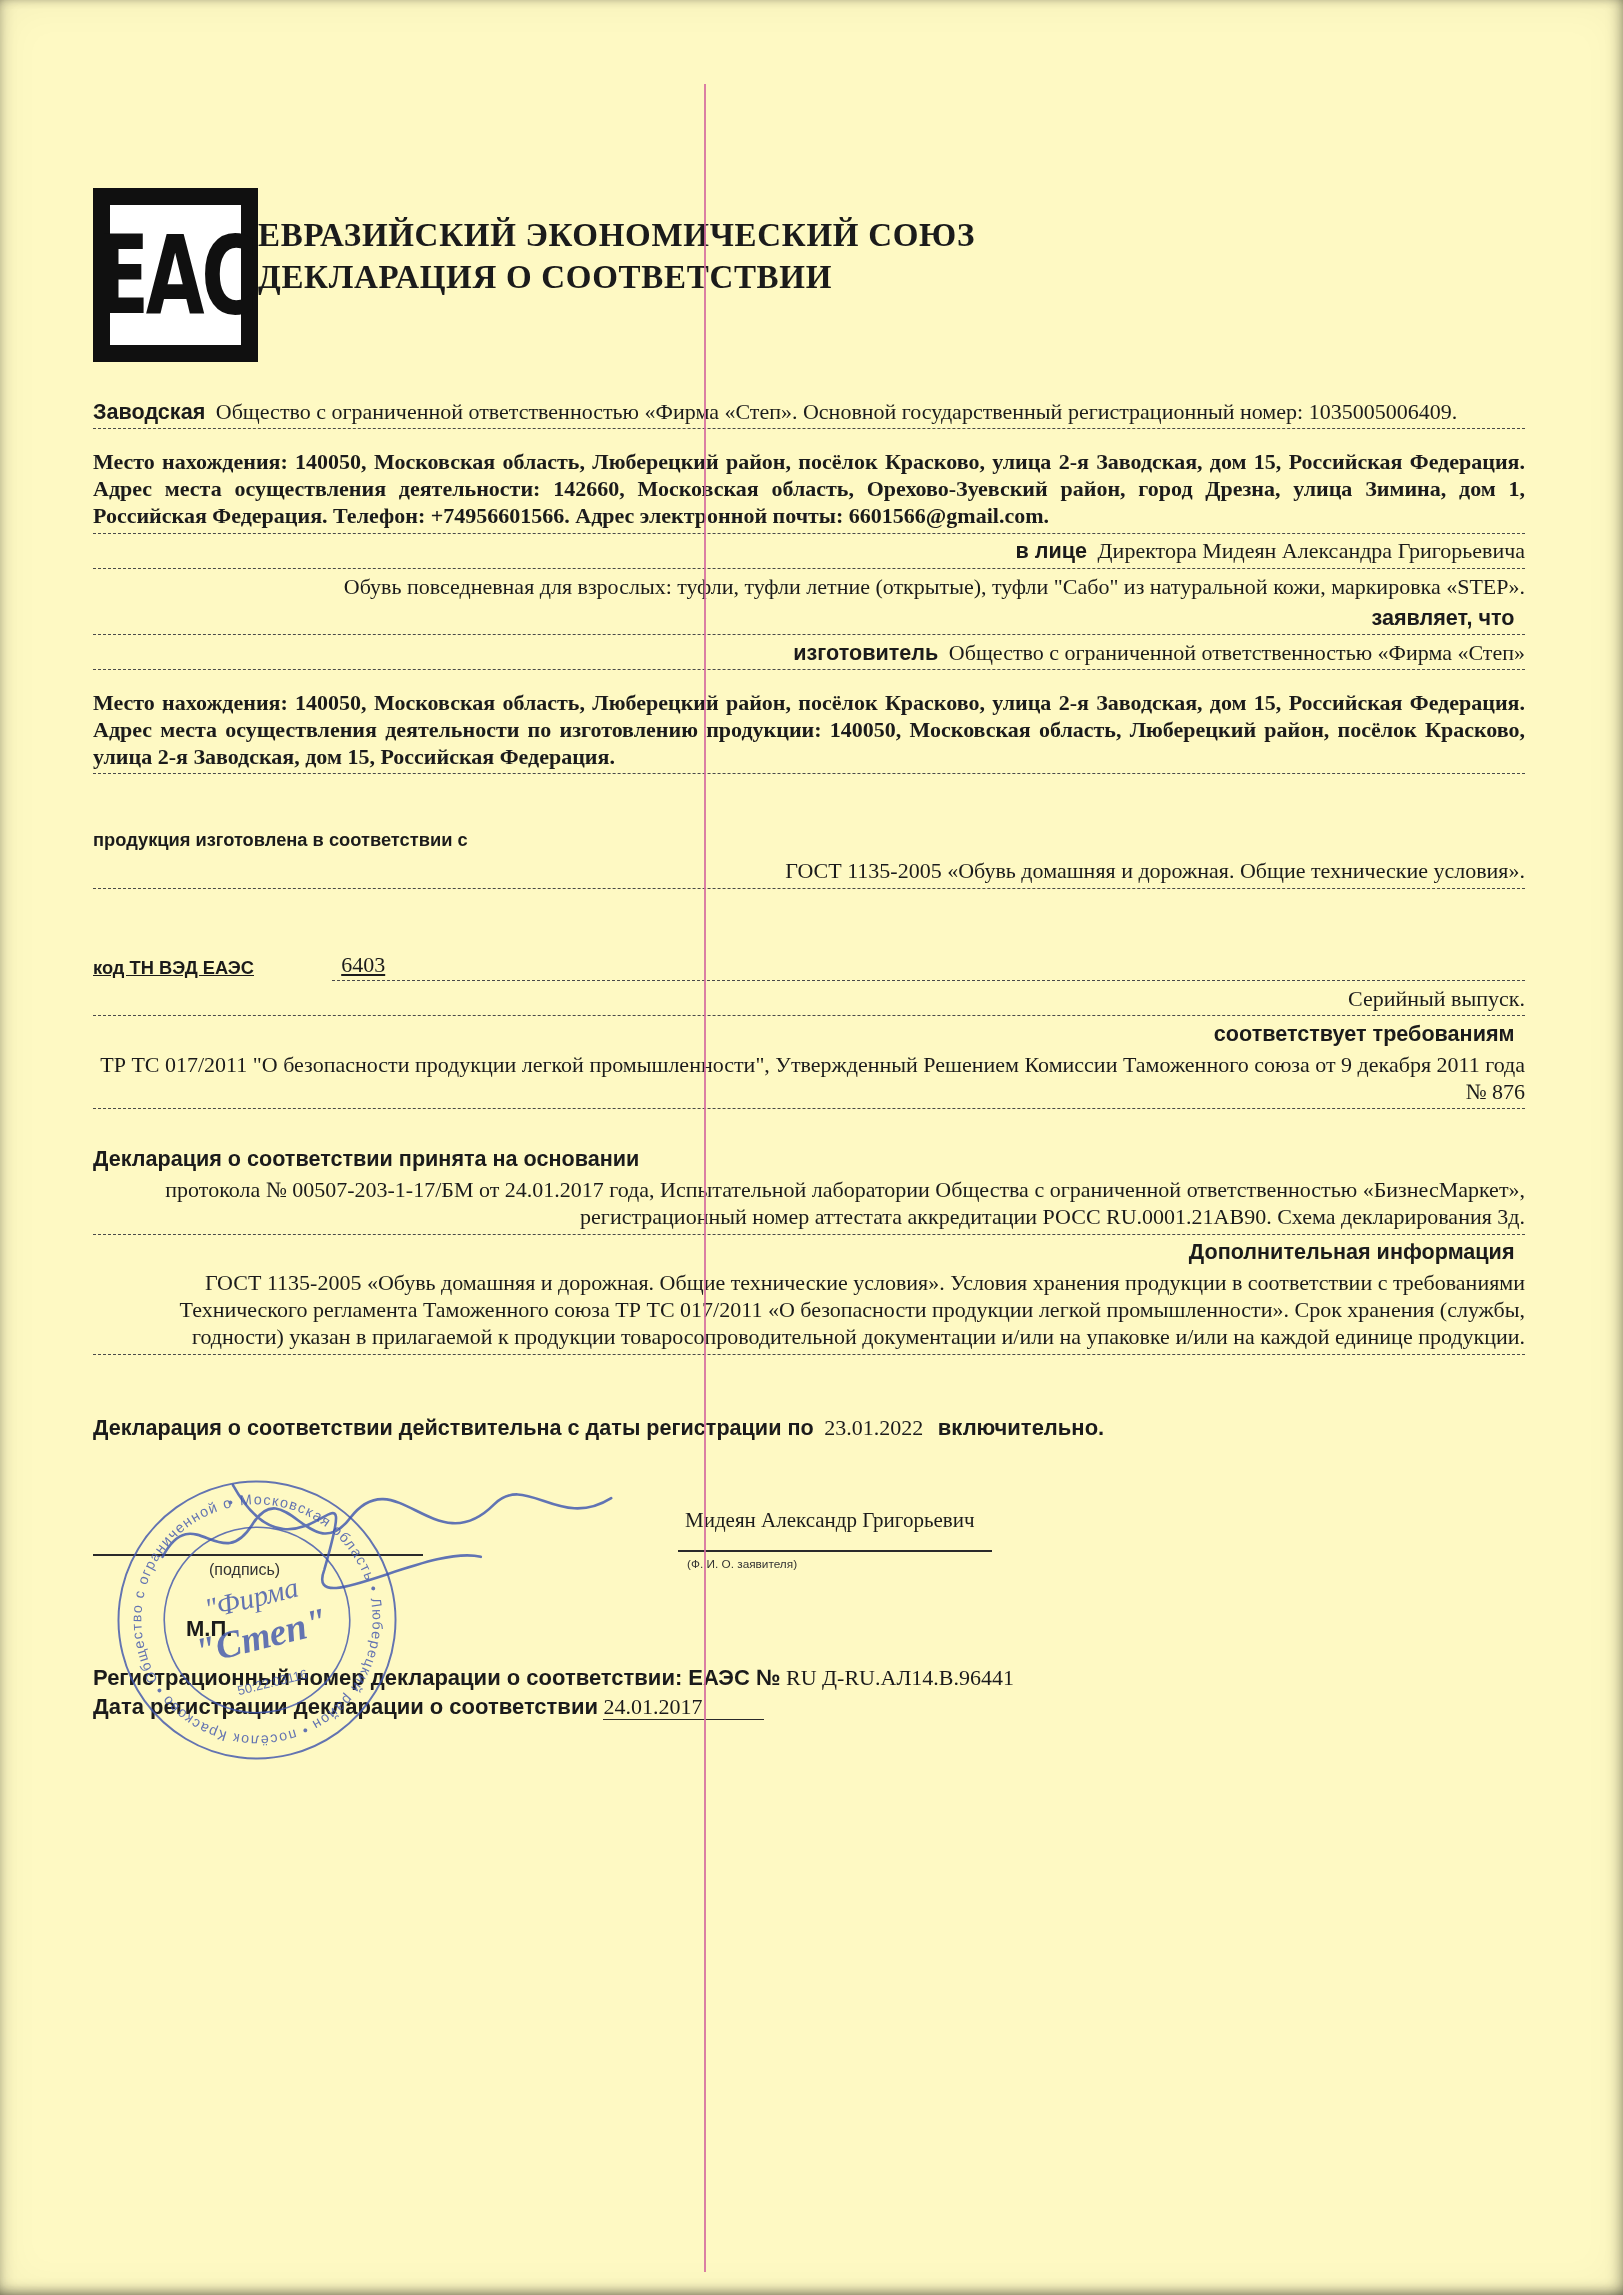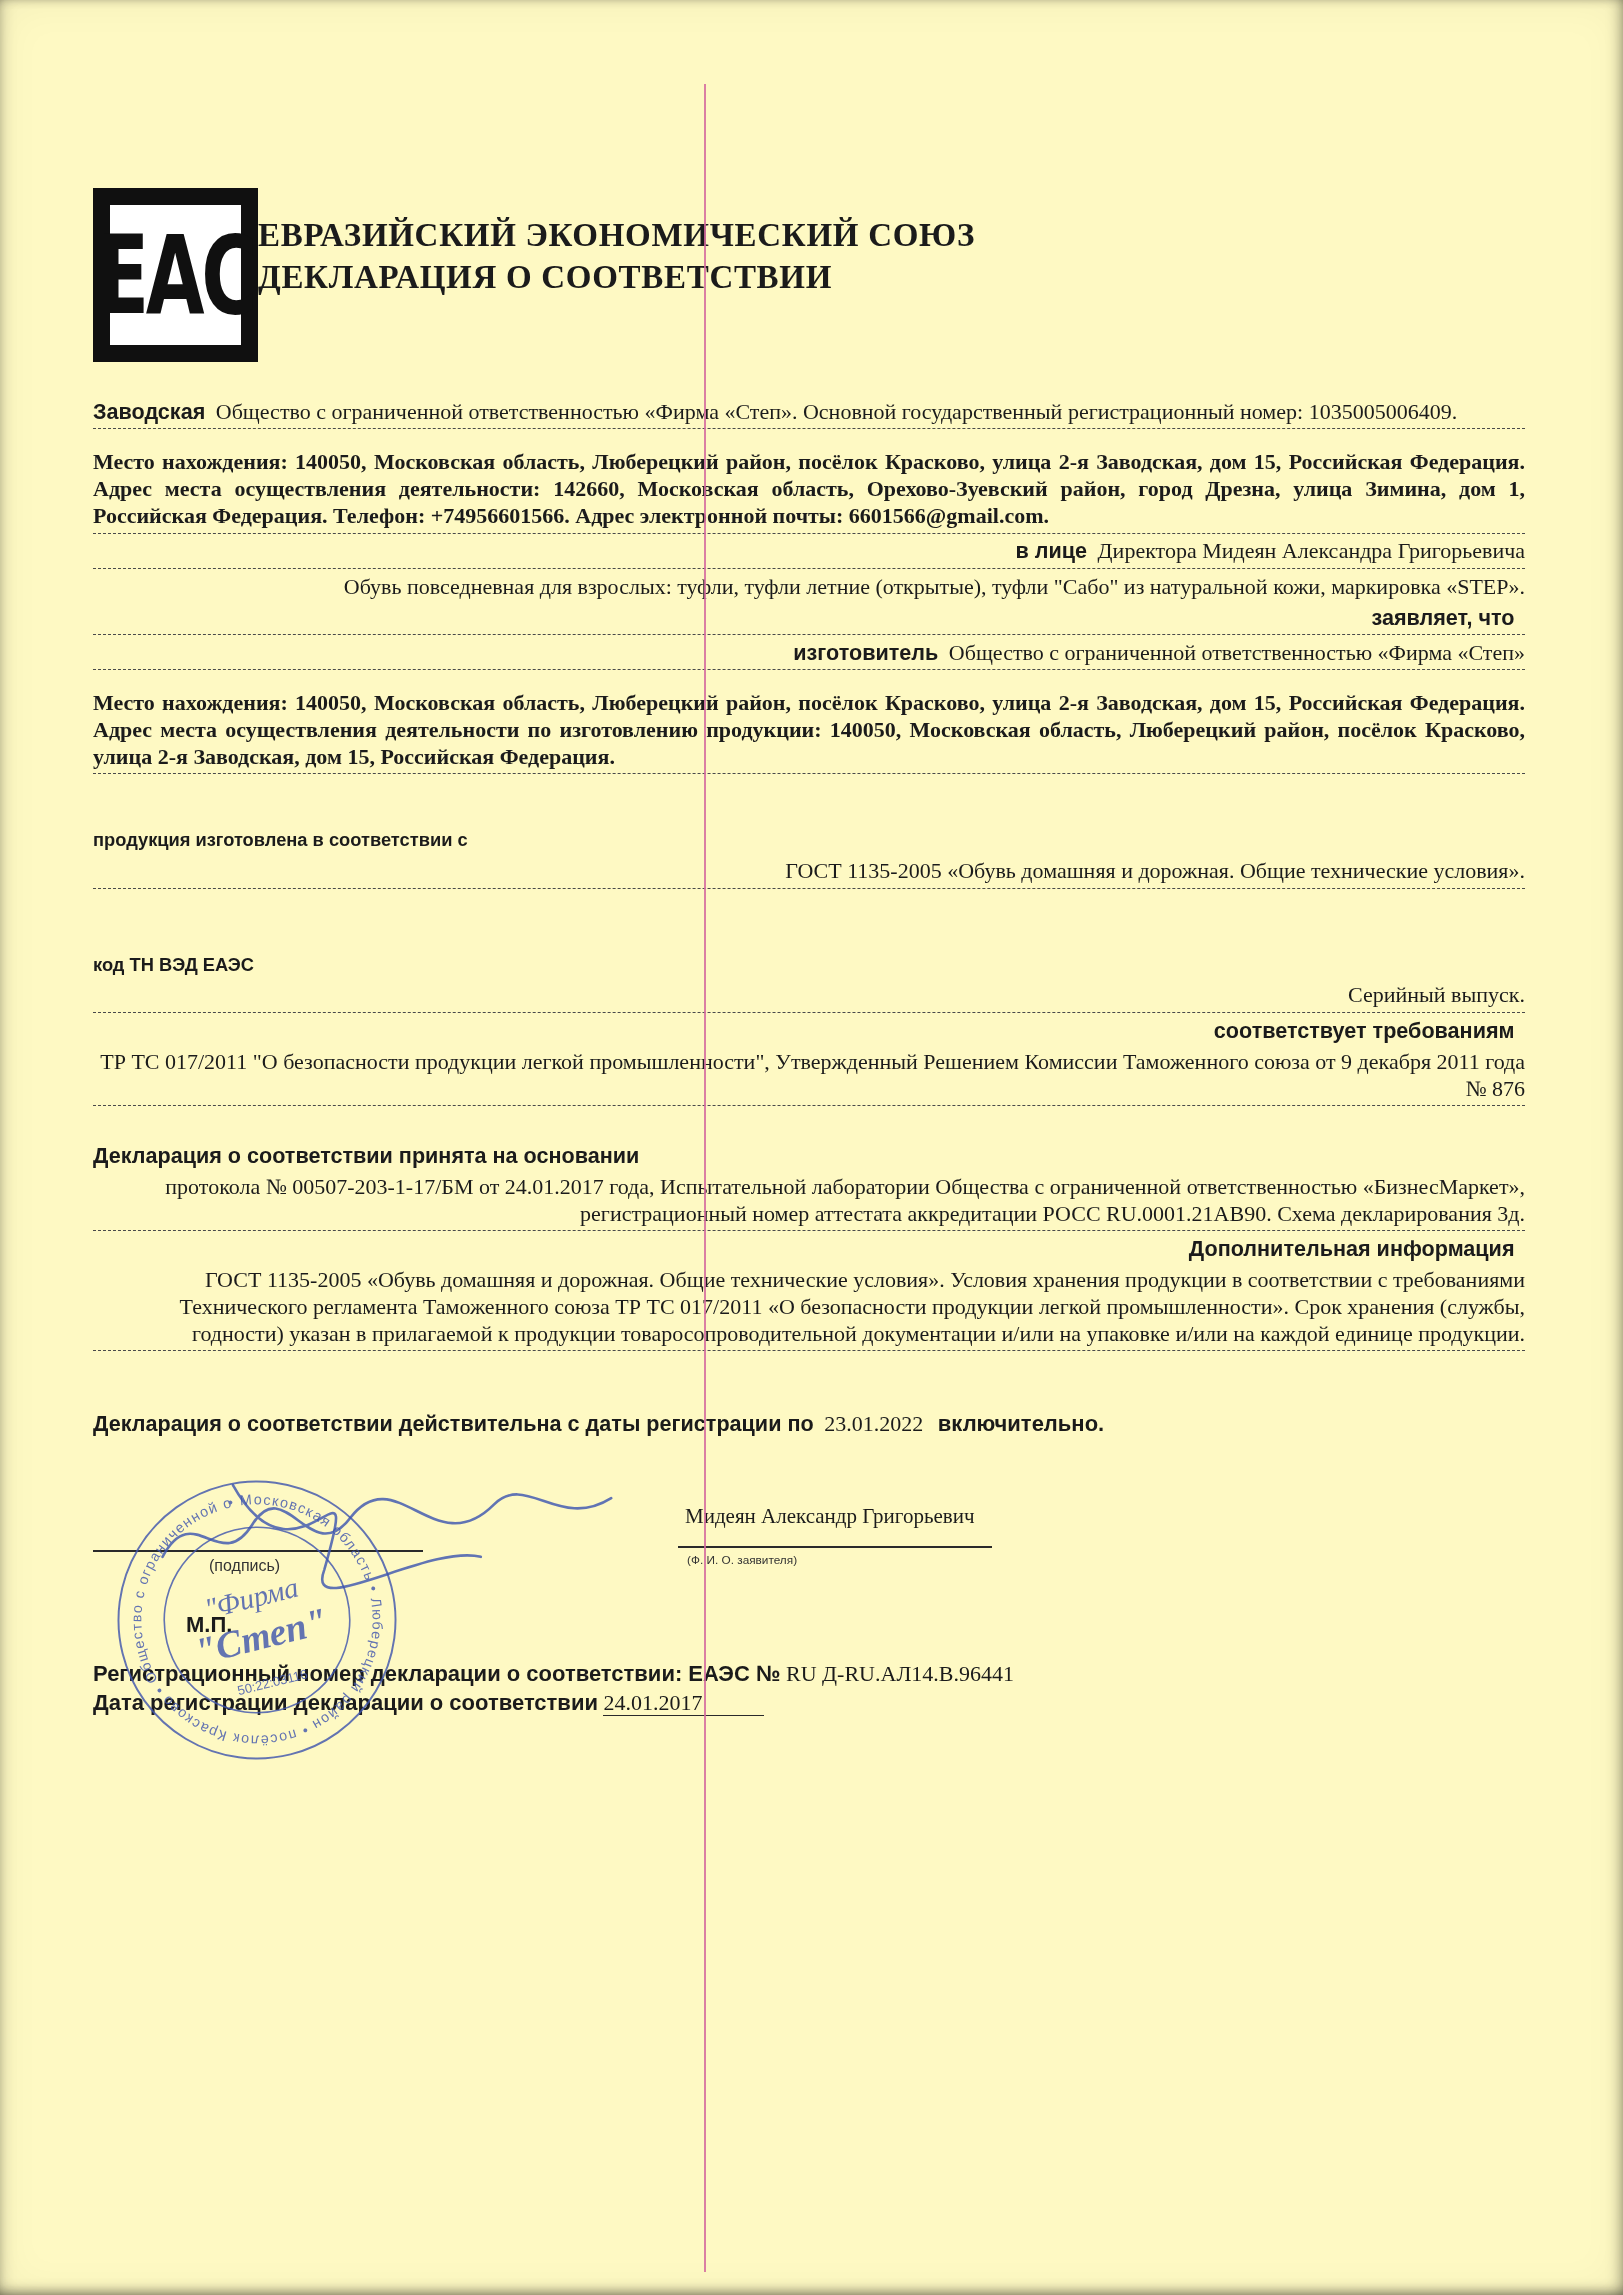--- a/index.html
+++ b/index.html
@@ -29,21 +29,21 @@
   .eac-text { font-family:"DejaVu Sans", sans-serif; font-weight:900; font-size:76px;
               transform:scaleY(1.42); letter-spacing:-3.3px; display:inline-block; color:#101010; }
   .titles { flex:1; padding-top:26px; }
   .title { font-size:33px; font-weight:bold; letter-spacing:0.7px; line-height:42px; }
 
   .mt8 { margin-top:19px;font-weight:bold; } .mt6 { margin-top:3.9px;text-align:right; }
   .gap50 { margin-top:51px; } .gap95 { margin-top:62px; }
   .gap55 { margin-top:36px; } .gap90 { margin-top:59px; }
 
   
-  .tnved { display:flex; align-items:flex-end; }
+  .tnved { display:flex; align-items:flex-end;text-decoration:underline; }
   .tnved .lbl-sm { flex:0 0 239px; }
   .tnved-fill { flex:1; border-bottom:1.3px dashed #4a4a4a; padding:0 0 2.6px 9.2px; font-size:22px; }
 
   
   .sig-area { position:relative; height:186px; margin-top:36px; }
   .sig-line { position:absolute; left:0; top:77px; width:330px; border-bottom:2px solid #2a2a2a; }
   .sig-caption { position:absolute; left:116px; top:84px; font-size:16px; font-family:"Liberation Sans", sans-serif; color:#333; }
   .fio-name { position:absolute; left:592px; top:31px; font-size:21px; }
   .fio-line { position:absolute; left:585px; top:73px; width:314px; border-bottom:2px solid #2a2a2a; }
   .fio-caption { position:absolute; left:594px; top:80px; font-size:11.8px; font-family:"Liberation Sans", sans-serif; color:#333; }
@@ -99,20 +99,21 @@
 
     <p class="para just dashed mt8">Место нахождения: 140050, Московская область, Люберецкий район, посёлок Красково, улица 2-я Заводская, дом 15, Российская Федерация. Адрес места осуществления деятельности по изготовлению продукции: 140050, Московская область, Люберецкий район, посёлок Красково, улица 2-я Заводская, дом 15, Российская Федерация.</p>
 
     <p class="para gap50">
       <span class="sans-b lbl-sm">продукция изготовлена в соответствии с</span>
     </p>
     <p class="para dashed mt6">ГОСТ 1135-2005 «Обувь домашняя и дорожная. Общие технические условия».</p>
 
     <div class="para tnved gap95">
       <span class="sans-b lbl-sm">код ТН ВЭД ЕАЭС</span>
+      <span class="tnved-fill"><span>6403</span></span>
     </div>
 
     <p class="para dashed mt6">Серийный выпуск.</p>
 
     <p class="para mt6">
       <span class="sans-b lbl">соответствует требованиям</span>
     </p>
     <p class="para just dashed mt6">ТР ТС 017/2011 "О безопасности продукции легкой промышленности", Утвержденный Решением Комиссии Таможенного союза от 9 декабря 2011 года № 876</p>
 
     <p class="para gap55">

